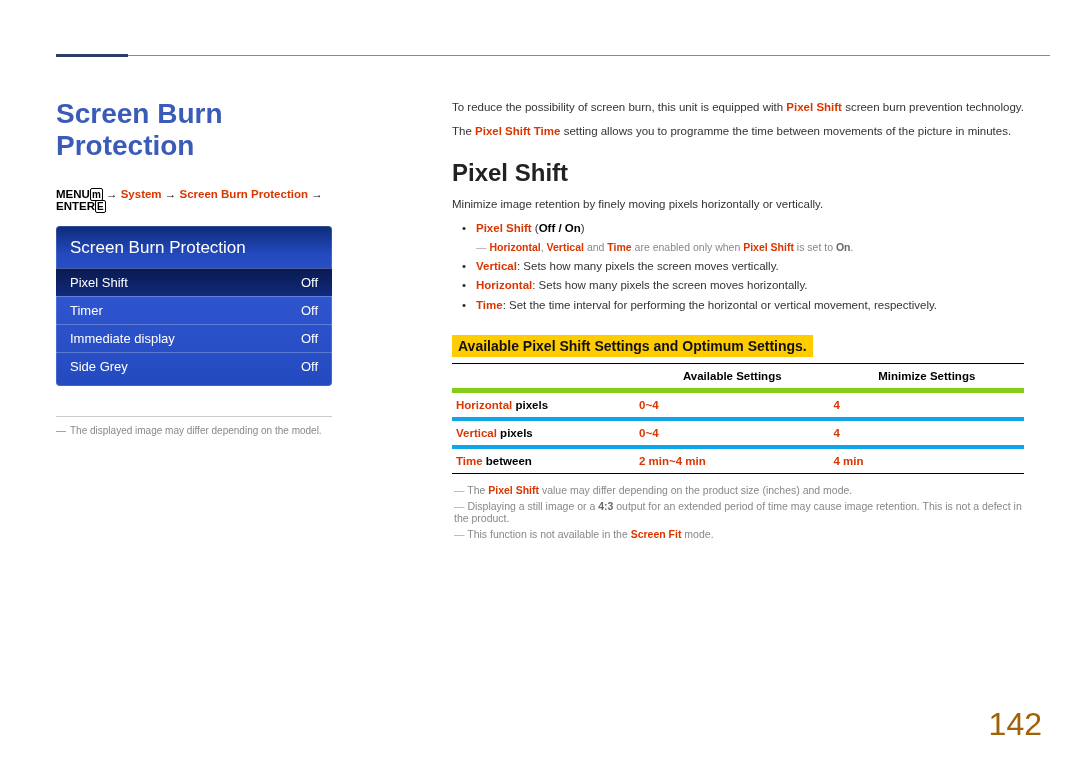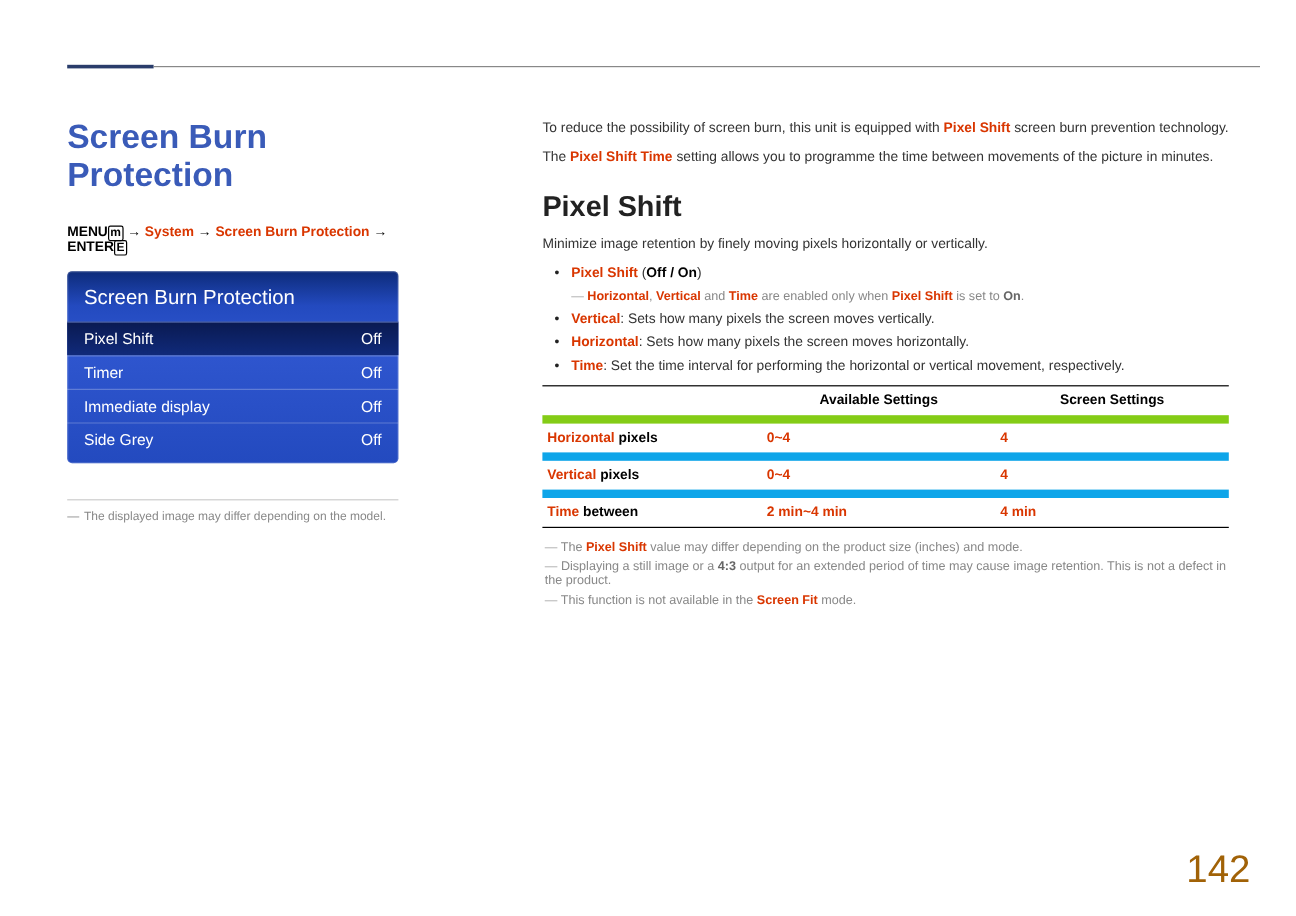--- a/index.html
+++ b/index.html
@@ -134,30 +134,30 @@
     margin-top: 20px;
   }
   table.settings {
     width: 100%;
     border-collapse: collapse;
     margin-top: 6px;
     font-size: 11.5px;
   }
   table.settings thead th {
     border-top: 1.5px solid #000;
-    border-bottom: 7px solid #84cc16;
+    border-bottom: 5px solid #84cc16;
     padding: 6px 4px;
     font-weight: bold;
     text-align: center;
     color: #000;
     margin-top: 36px;
   }
   table.settings thead th:first-child { text-align: left; }
   table.settings tbody td {
-    border-bottom: 7px solid #0ea5e9;
+    border-bottom: 4px solid #0ea5e9;
     padding: 6px 4px;
     color: #d93600;
     font-weight: bold;
     text-align: left;
   }
   table.settings tbody td:nth-child(2),
   table.settings tbody td:nth-child(3) { text-align:left; }
   table.settings tbody td .black { color:#000; font-weight:bold; }
   table.settings tbody tr:last-child td { border-bottom: 1.5px solid #000; }
   table.settings thead th:nth-child(1){ width: 32%; }
@@ -236,27 +236,28 @@
   <div class="sub-note">
     <span class="red">Horizontal</span>, <span class="red">Vertical</span> and <span class="red">Time</span><span> are enabled only when </span><span class="red">Pixel Shift</span><span> is set to </span><span class="bold">On</span>.
   </div>
 
   <ul class="bullet-list">
     <li><span class="red">Vertical</span><span>: Sets how many pixels the screen moves vertically.</span></li>
     <li><span class="red">Horizontal</span><span>: Sets how many pixels the screen moves horizontally.</span></li>
     <li><span class="red">Time</span><span>: Set the time interval for performing the horizontal or vertical movement, respectively.</span></li>
   </ul>
 
+  <div class="hl-heading">Available Pixel Shift Settings and Optimum Settings.</div>
 
   <table class="settings">
     <thead>
       <tr>
         <th></th>
         <th>Available Settings</th>
-        <th>Screen Settings</th>
+        <th>Minimize Settings</th>
       </tr>
     </thead>
     <tbody>
       <tr>
         <td><span>Horizontal</span><span class="black"> pixels</span></td>
         <td>0~4</td>
         <td>4</td>
       </tr>
       <tr>
         <td><span>Vertical</span><span class="black"> pixels</span></td>

